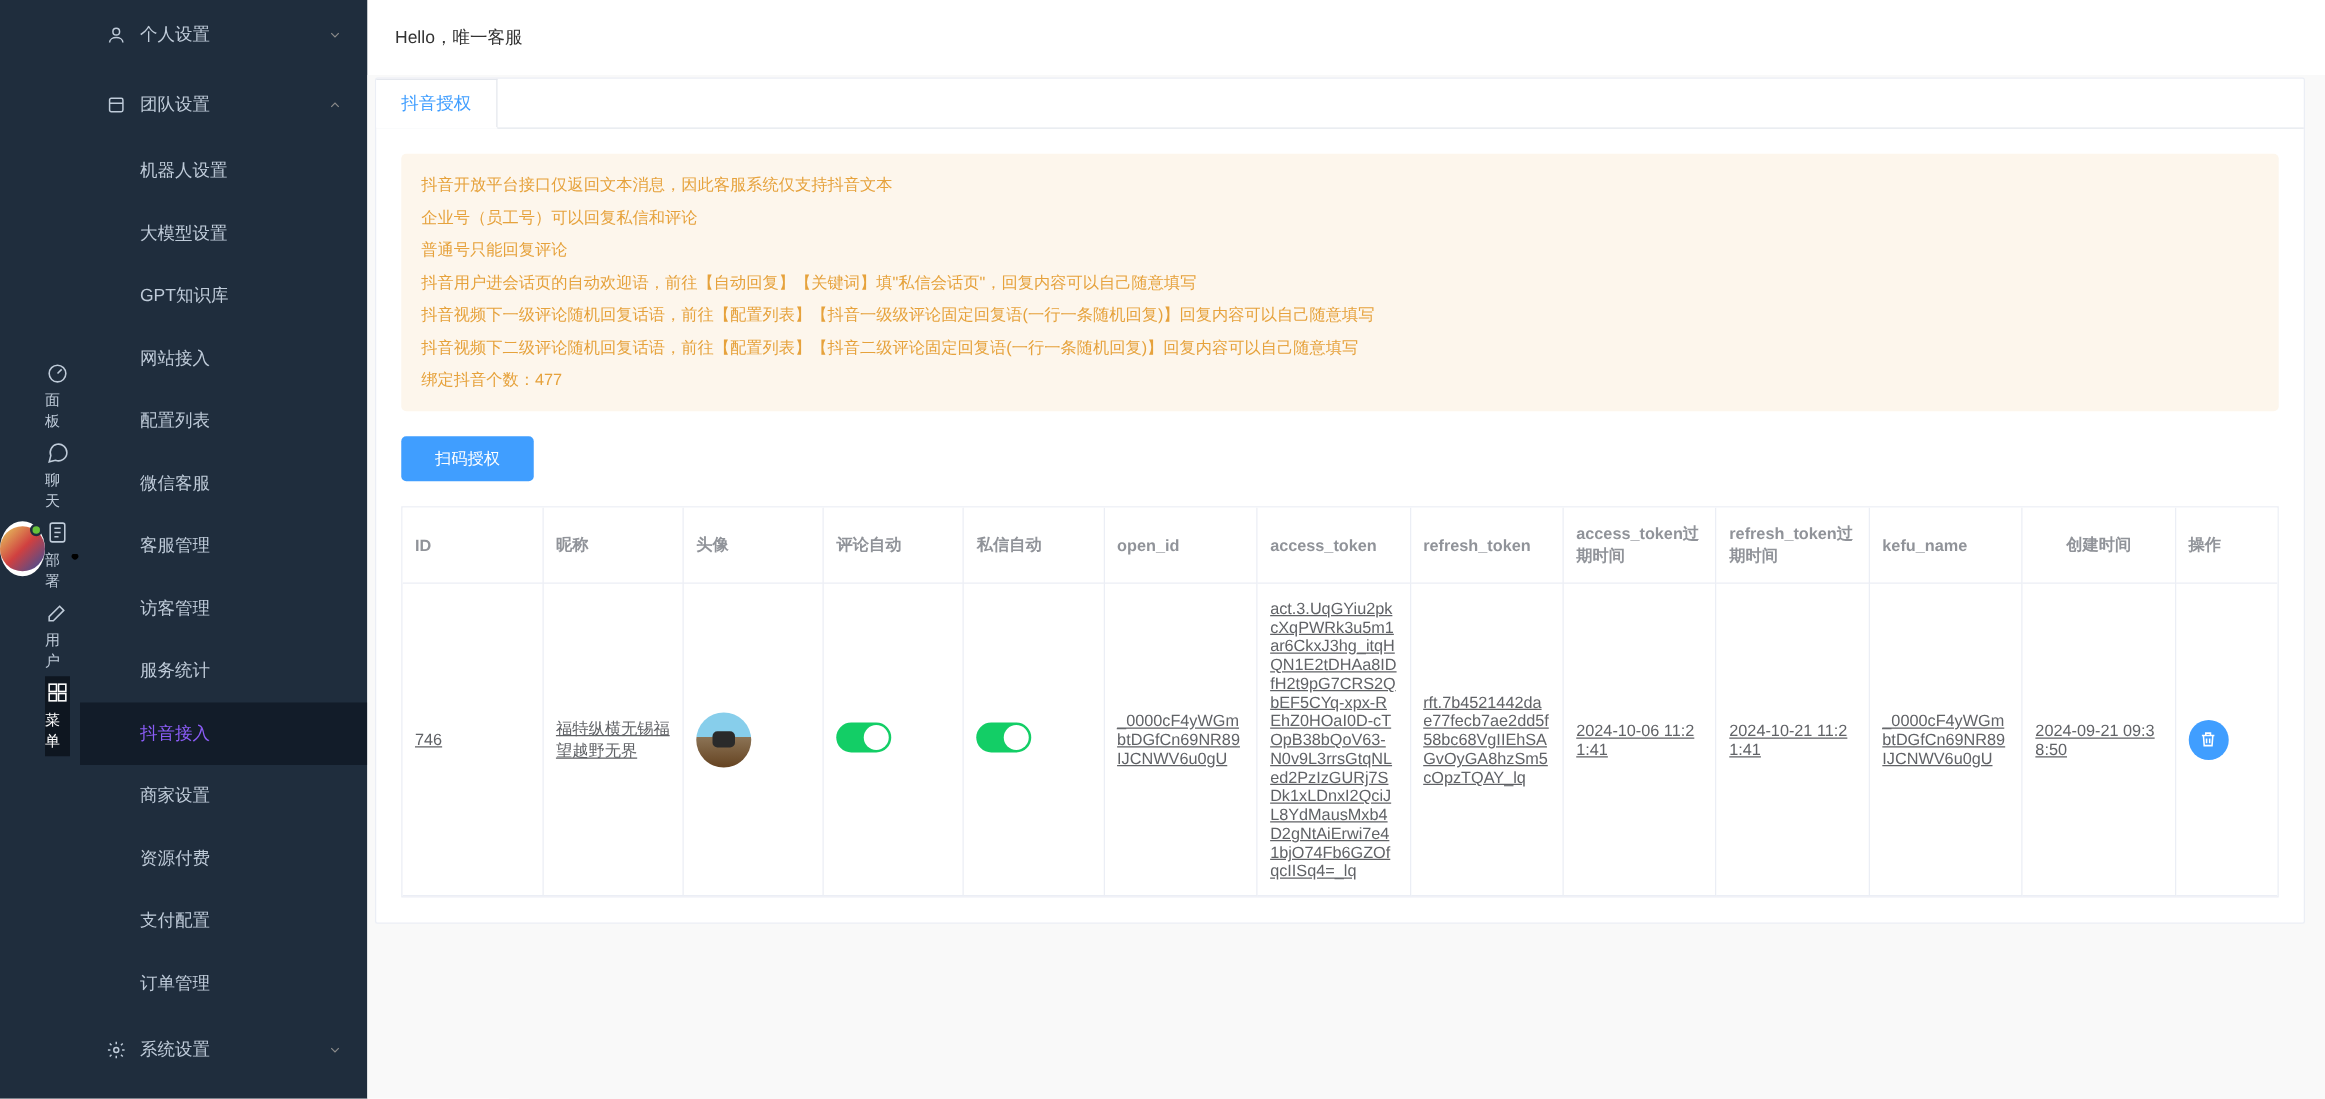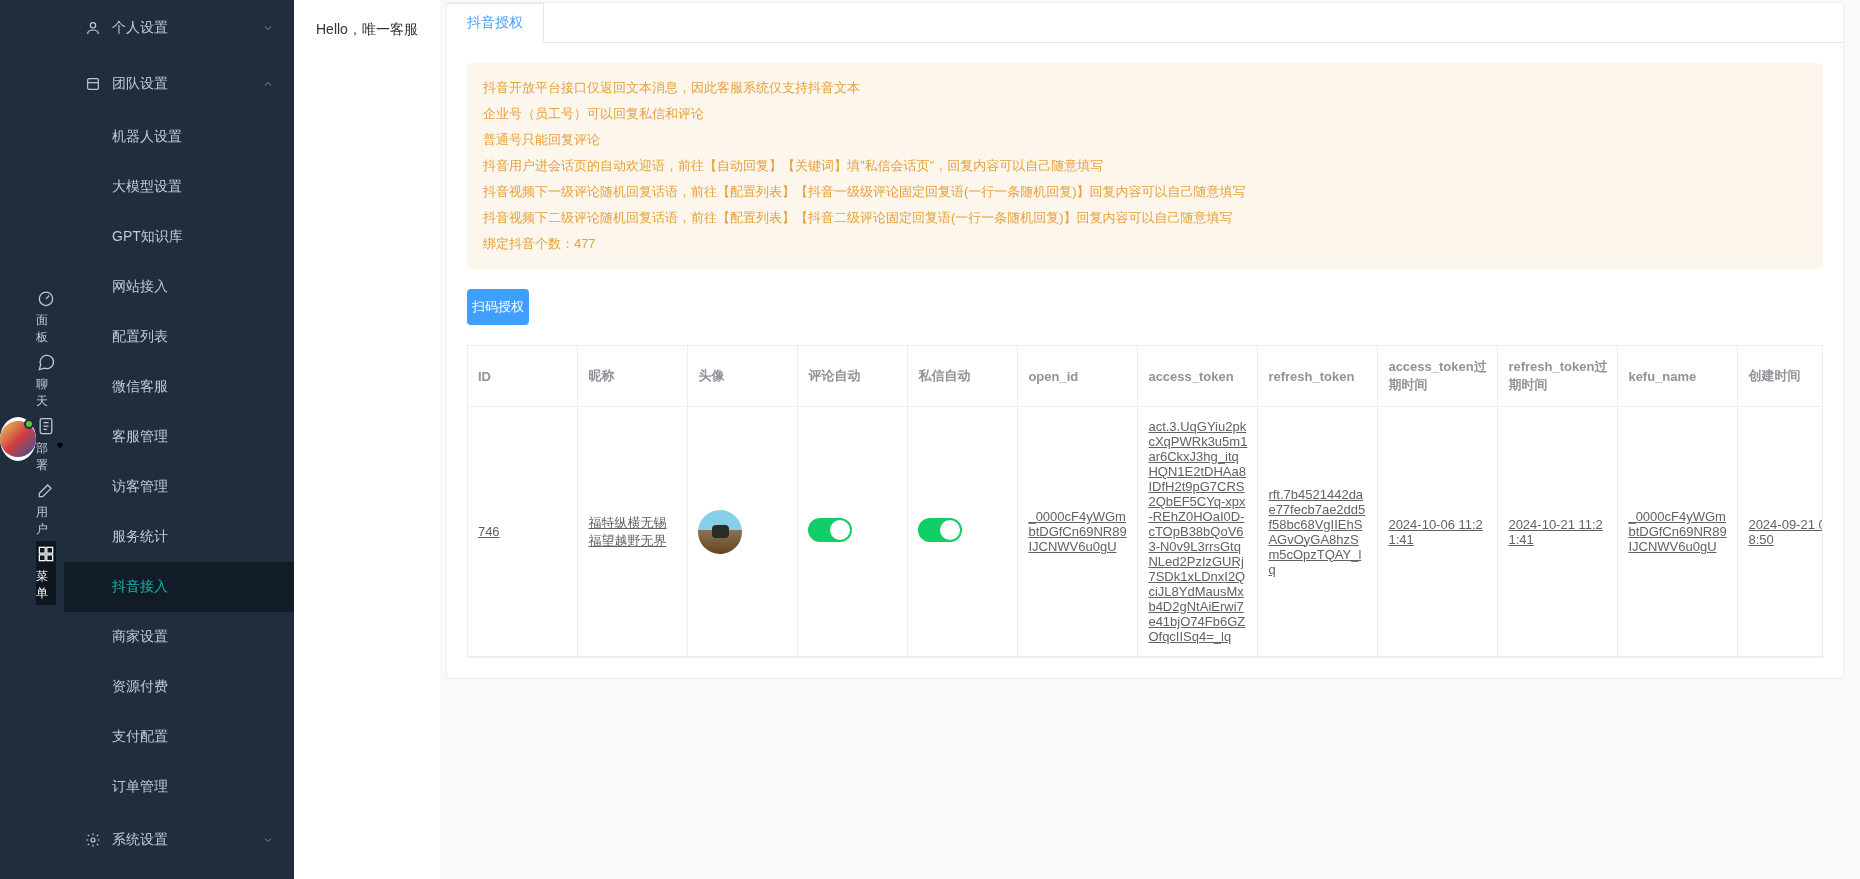--- a/index.html
+++ b/index.html
@@ -21,53 +21,53 @@
 
 .wide-sidebar { width:230px; background:#1f2d3d; overflow-y:auto; }
 .wide-sidebar::-webkit-scrollbar { width:6px; }
 .wide-sidebar::-webkit-scrollbar-thumb { background:#444; }
 .menu-header { height:56px; display:flex; align-items:center; padding:0 20px; color:#bfcbd9; cursor:pointer; font-size:14px; }
 .menu-header .m-icon { width:18px; height:18px; margin-right:10px; display:flex; align-items:center; justify-content:center; }
 .menu-header .m-icon svg { width:16px; height:16px; stroke:currentColor; fill:none; stroke-width:1.8; }
 .menu-header .chev { margin-left:auto; display:flex; }
 .menu-header .chev svg { width:12px; height:12px; stroke:#8a8a8a; fill:none; stroke-width:2; }
 .sub-item { height:50px; display:flex; align-items:center; padding-left:48px; color:#bfcbd9; cursor:pointer; font-size:14px; }
-.sub-item.active { background:#121c29; color:#14b8a6; }
-
-
-.main { flex:1; display:flex; flex-direction:row; background:#fff; min-width:0; }
+.sub-item.active { background:#121c29; color:#8b5cf6; }
+
+
+.main { flex:1; display:flex; flex-direction:column; background:#fff; min-width:0; }
 .header-bar { height:60px; display:flex; align-items:center; padding:0 22px; font-size:14px; color:#333; }
 .content { flex:1; padding:2px 16px 20px 6px; overflow-y:auto; background:#f9f9f9; }
 
 .card { background:#fff; border:1px solid #ebeef5; border-radius:2px; }
 .tabs { display:flex; border-bottom:1px solid #e4e7ed; }
 .tab { height:40px; padding:0 20px; display:flex; align-items:center; color:#409EFF; cursor:pointer; border-top:1px solid #e4e7ed; border-right:1px solid #e4e7ed; border-bottom:2px solid transparent; margin-bottom:-1px; background:#fff; font-size:14px; }
 
 .card-body { padding:20px; }
 .alert { background:#fdf6ec; border-radius:4px; padding:12px 16px; }
 .alert p { color:#e6a23c; font-size:13px; line-height:2; }
 
 .action-row { margin-top:20px; margin-bottom:20px; }
-.btn-primary { background:#409EFF; color:#fff; border:none; border-radius:4px; padding:9px 5px; font-size:13px; cursor:pointer; }
+.btn-primary { background:#409EFF; color:#fff; border:none; border-radius:4px; padding:9px 27px; font-size:13px; cursor:pointer; }
 
 
 .table-wrap { border:1px solid #ebeef5; overflow-x:auto; }
 table { width:100%; border-collapse:collapse; table-layout:fixed; min-width:1400px; }
 th, td { border-bottom:1px solid #ebeef5; border-right:1px solid #ebeef5; padding:12px 10px; text-align:left; font-size:13px; vertical-align:middle; word-break:break-all; }
 th:last-child, td:last-child { border-right:none; }
 th { color:#909399; font-weight:600; background:#fff; }
 td { color:#606266;text-decoration:underline; }
 .avatar { width:44px; height:44px; border-radius:50%; background:linear-gradient(to bottom,#87CEEB 0%,#87CEEB 45%,#8B7355 45%,#654321 100%); position:relative; overflow:hidden; }
 .avatar::after { content:''; position:absolute; left:30%; top:35%; width:40%; height:30%; background:#2a2a2a; border-radius:4px; }
 .switch { width:44px; height:24px; border-radius:12px; background:#13ce66; position:relative; display:inline-block; cursor:pointer; }
 .switch::after { content:''; position:absolute; right:2px; top:2px; width:20px; height:20px; border-radius:50%; background:#fff; }
 .del-btn { width:32px; height:32px; border-radius:50%; background:#409EFF; display:flex; align-items:center; justify-content:center; cursor:pointer; }
 .del-btn svg { width:15px; height:15px; stroke:#fff; fill:none; stroke-width:2; }
 
-.col-id{width:110px;} .col-nick{width:110px;} .col-avatar{width:110px;} .col-comment{width:110px;} .col-private{width:110px;} .col-openid{width:120px;} .col-at{width:120px;} .col-rt{width:120px;} .col-ate{width:120px;} .col-rte{width:120px;} .col-kefu{width:120px;} .col-ct{width:120px;} .col-act{width:80px;margin-left:43px;}
+.col-id{width:110px;} .col-nick{width:110px;} .col-avatar{width:110px;} .col-comment{width:110px;} .col-private{width:110px;} .col-openid{width:120px;} .col-at{width:120px;} .col-rt{width:120px;} .col-ate{width:120px;} .col-rte{width:120px;} .col-kefu{width:120px;} .col-ct{width:120px;text-align:center;} .col-act{width:80px;margin-left:43px;}
 </style>
 </head>
 <body>
 
 <div class="app">
 
   <div class="narrow-sidebar">
     <div class="logo">
       <div class="logo-inner"></div>
         <div class="logo-dot"></div>

